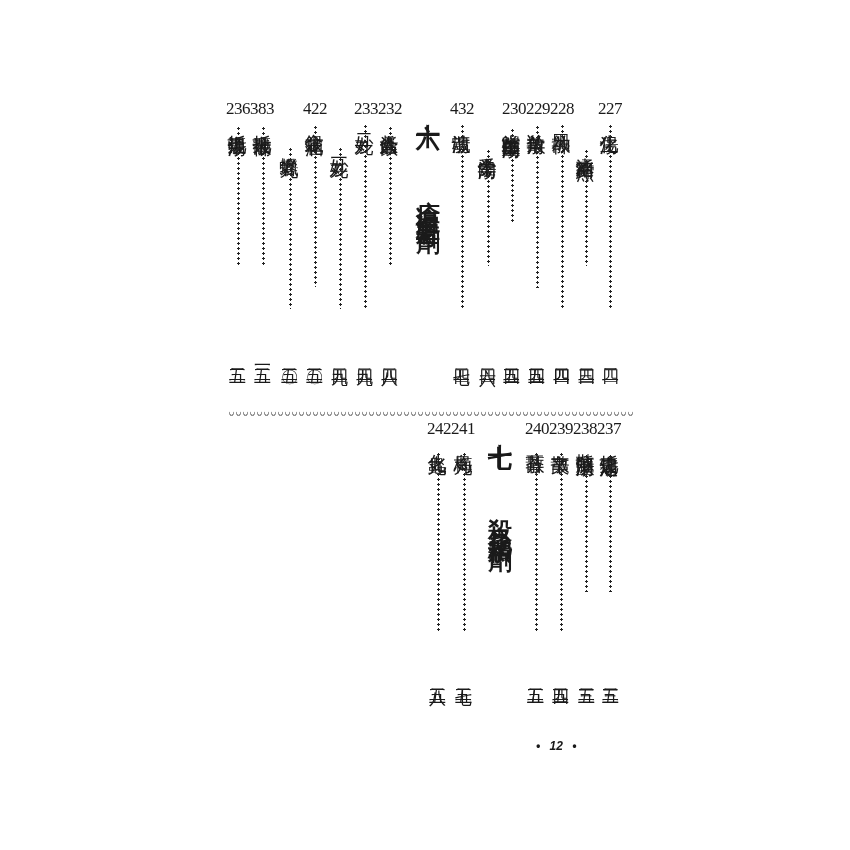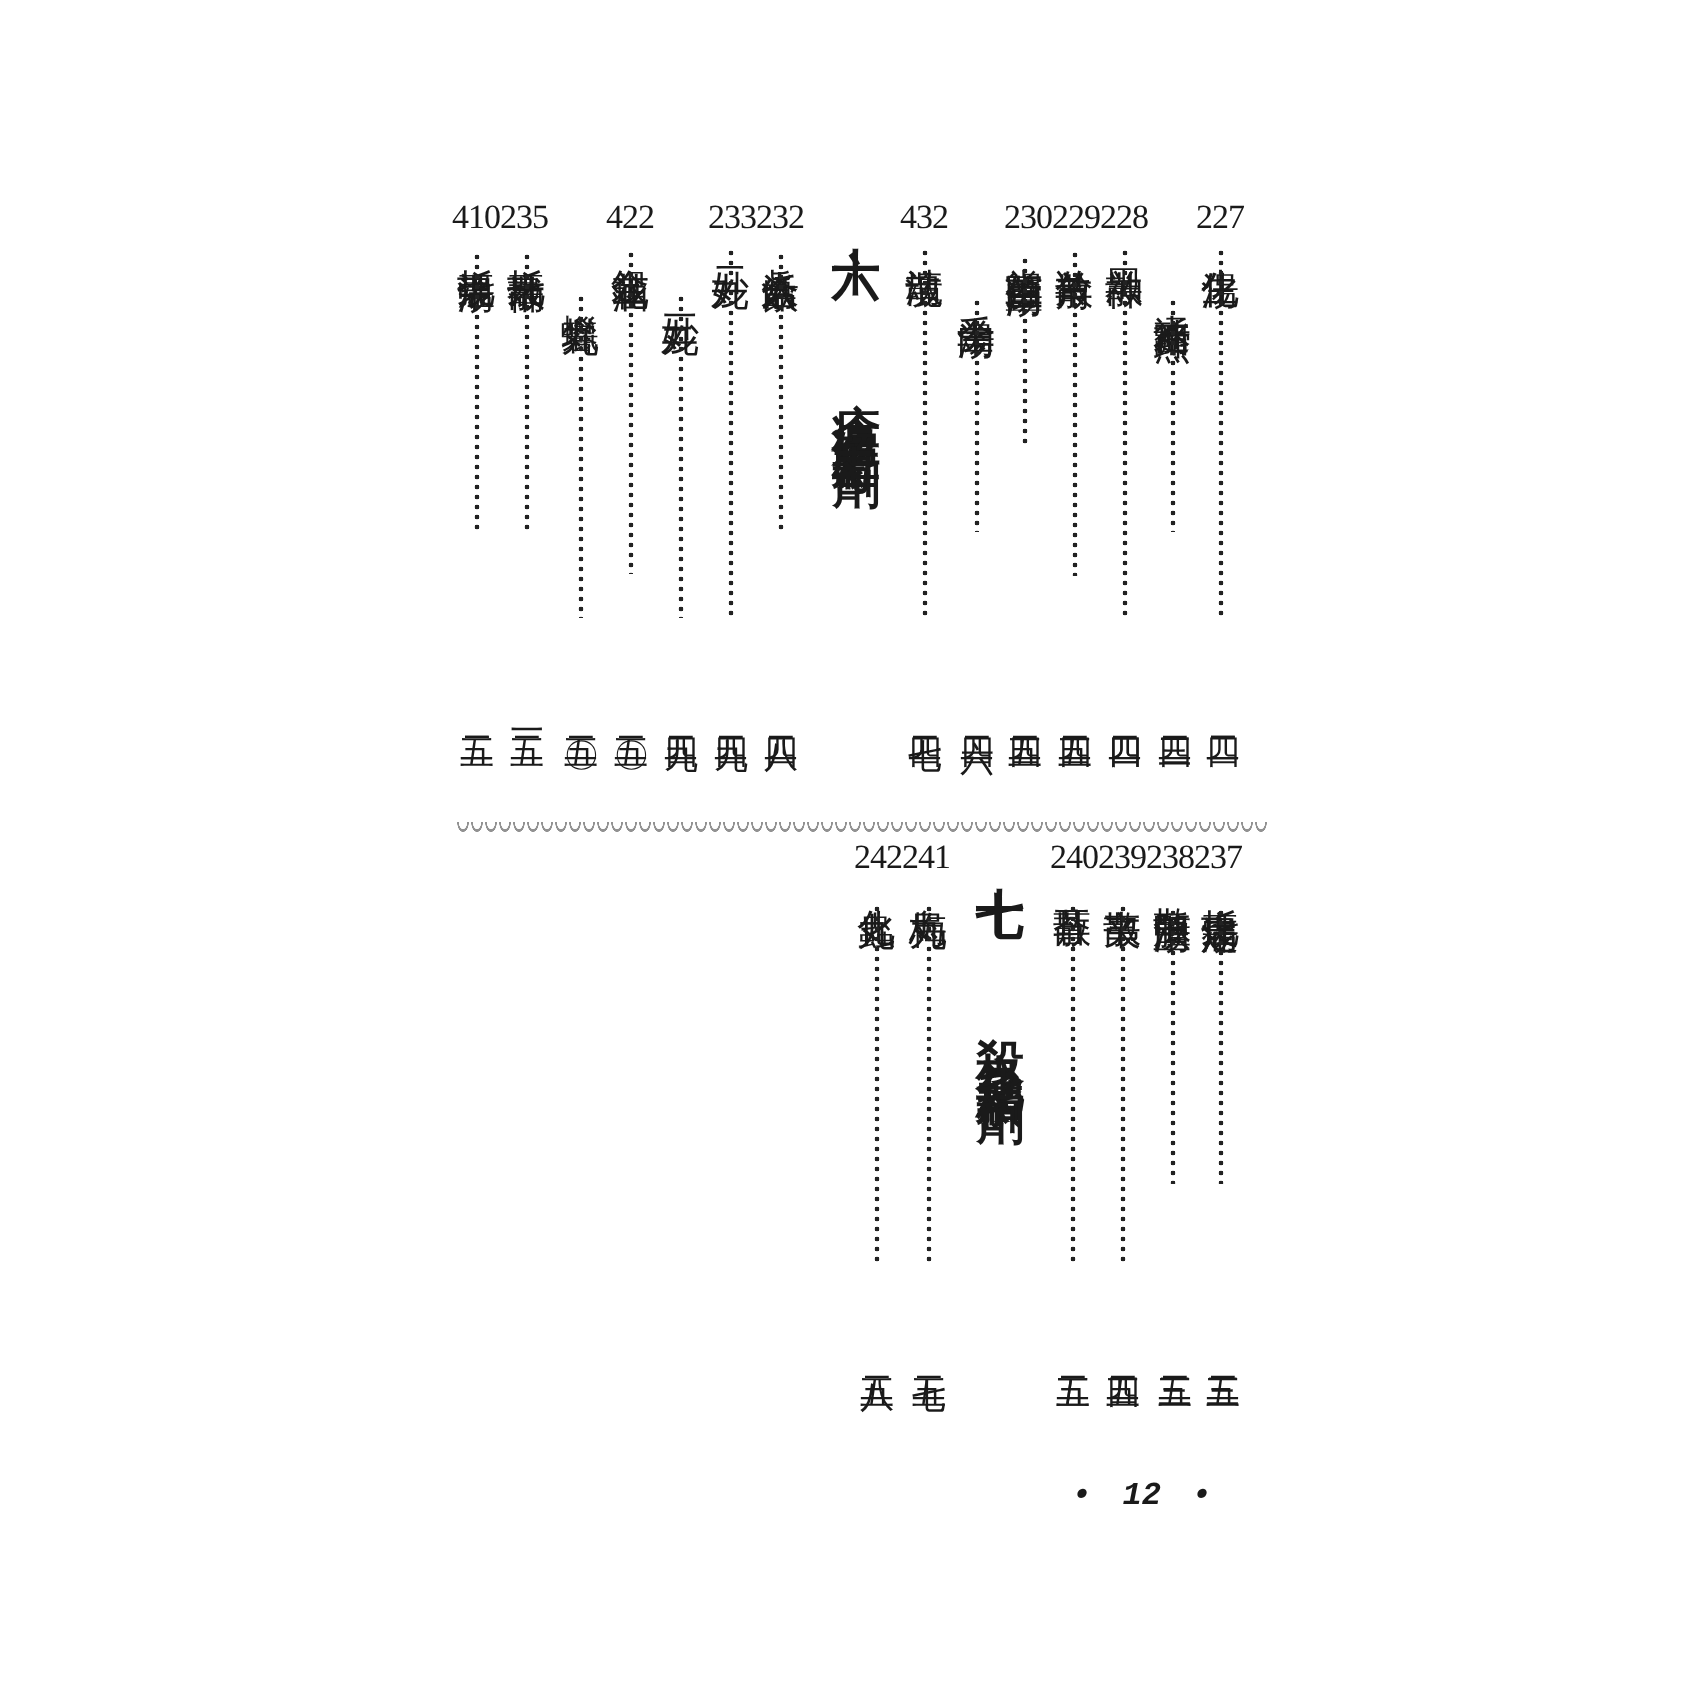--- a/index.html
+++ b/index.html
@@ -9,33 +9,33 @@
   .col { position: absolute; width: 22px; display: flex; flex-direction: column; align-items: center; }
   .vtext { writing-mode: vertical-rl; text-orientation: upright; font-size: 19px; line-height: 22px; letter-spacing: 1px; }
   .dots { width: 3px; flex: none; background-image: radial-gradient(circle, #222 1.1px, transparent 1.3px); background-size: 3px 5px; background-repeat: repeat-y; margin-top: 2px; }
   .pnum { position: absolute; writing-mode: vertical-rl; text-orientation: upright; font-size: 17px; line-height: 22px; letter-spacing: 0px; width: 22px; text-align: start; }
   .entry-num { position: absolute; font-family: "Liberation Serif", serif; font-size: 17px; line-height: 18px; white-space: nowrap; letter-spacing: -0.5px; }
   .heading-num { position: absolute; writing-mode: vertical-rl; text-orientation: upright; font-size: 24px; font-weight: bold; letter-spacing: 2px; width: 30px; }
   .heading-title { position: absolute; writing-mode: vertical-rl; text-orientation: upright; font-size: 24px; font-weight: bold; letter-spacing: 7px; width: 30px; }
   .wavy { position: absolute; left: 228px; width: 406px; height: 6px;
           background-image: radial-gradient(ellipse at 50% 0%, transparent 2px, #777 2.2px, #777 2.8px, transparent 3px);
           background-size: 7px 6px; background-repeat: repeat-x; opacity: 0.8; }
-  .folio { position: absolute; font-family: Liberation Mono, monospace; font-style: italic; font-weight: bold; font-size: 16px; }
+  .folio { position: absolute; font-family: Liberation Sans, sans-serif; font-style: italic; font-weight: bold; font-size: 12px; }
 </style>
 </head>
 <body>
 
 <div class="page">
 
   <span class="entry-num" style="left:598px; top:100px;">227</span>
   <span class="entry-num" style="left:502px; top:100px;text-align:center;"><span>230</span><span>229</span><span>228</span></span>
   <span class="entry-num" style="left:450px; top:100px;">432</span>
   <span class="entry-num" style="left:354px; top:100px;"><span>233</span><span>232</span></span>
   <span class="entry-num" style="left:303px; top:100px;">422</span>
-  <span class="entry-num" style="left:226px; top:100px;"><span>410</span><span>235</span></span>
+  <span class="entry-num" style="left:226px; top:100px;"><span>236</span><span>383</span></span>
 
   <div class="col" style="left:599px; top:119px;">
     <span class="vtext">生化湯</span>
     <span class="dots" style="height:185px;"></span>
   </div>
   <div class="col" style="left:575px; top:142px;">
     <span class="vtext">木通豬蹄煎</span>
     <span class="dots" style="height:117px;"></span>
   </div>
   <div class="col" style="left:551px; top:119px;">

